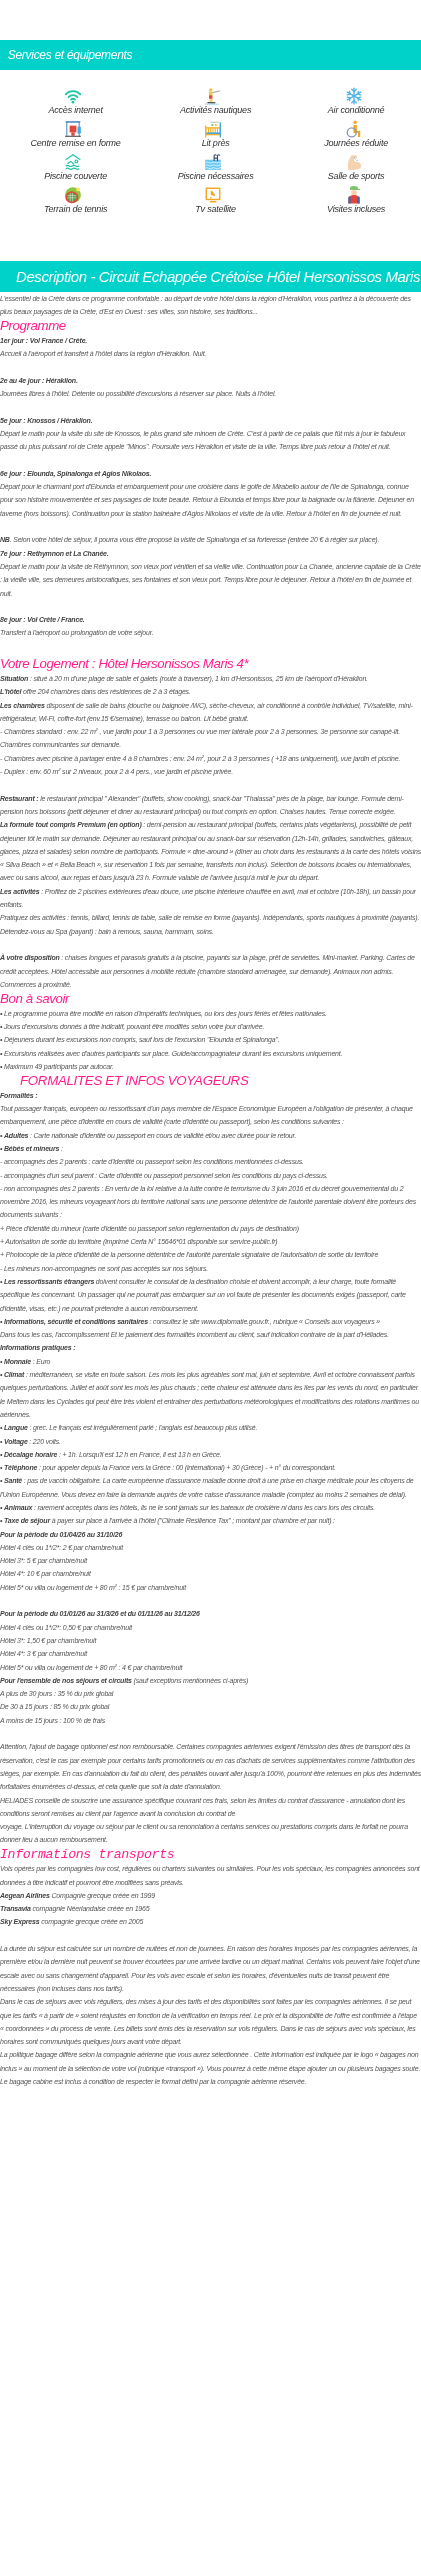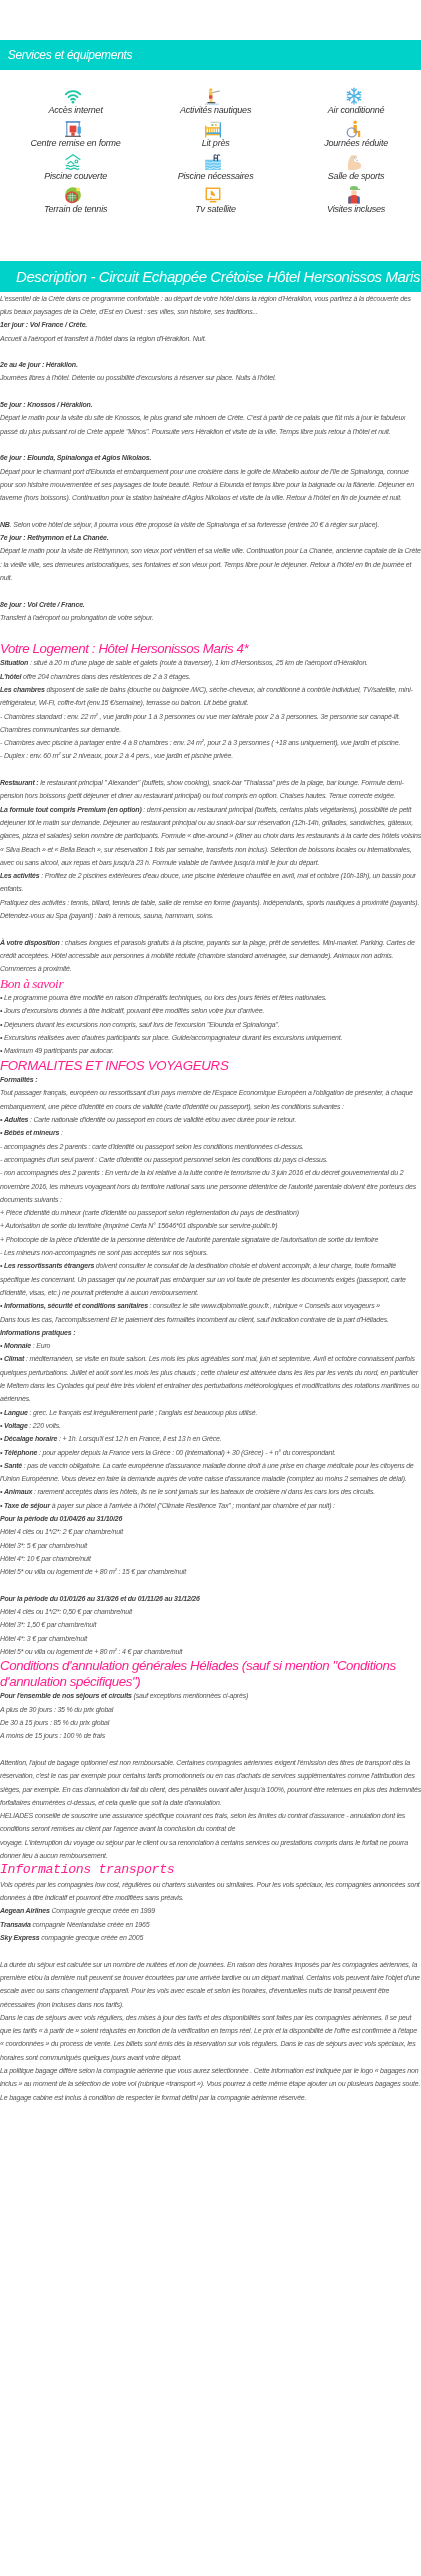--- a/index.html
+++ b/index.html
@@ -44,22 +44,22 @@
   h2.pink.upper { letter-spacing: -0.3px; }
   .sec-prog { margin-top: 24.4px; margin-bottom: 7.8px; }
   .day { margin-bottom: 13.3px; }
   .day .t { font-weight: bold; color: #444; }
   .block { margin-bottom: 13.3px; }
   b, .b { font-weight: bold; color: #444; }
   .sup { font-size: 4.4px; vertical-align: super; line-height: 0; }
   ul.bul { list-style: none; margin: 0; padding: 0; }
   ul.bul li::before { content: "• "; color: #444; }
   .h-log { margin-top: 2.2px; margin-bottom: 7.8px; }
-  .h-bon { margin-top: 16.7px; margin-bottom: 6.7px; font-family: Liberation Serif, serif; }
-  .h-form { margin-top: 19px; margin-bottom: 6.7px; }
+  .h-bon { margin-top: 16.7px; margin-bottom: 6.7px; }
+  .h-form { margin-top: 19px; margin-bottom: 6.7px; padding-left: 20px; }
   .h-annul { margin-top: 19px; margin-bottom: 7.8px; line-height: 16.7px; }
   .h-trans { margin-top: 19px; margin-bottom: 6.7px; font-family: Liberation Mono, monospace; }
 </style>
 </head>
 <body>
 
 <div class="top-space"></div>
 
 <section>
   <div class="band">Services et équipements</div>
@@ -224,20 +224,21 @@
 </section>
 
 <div class="gap-desc"></div>
 
 <section>
   <div class="band desc">Description - Circuit Echappée Crétoise Hôtel Hersonissos Maris 4*</div>
 
   <div class="content">
     <p class="intro">L'essentiel de la Crète dans ce programme confortable : au départ de votre hôtel dans la région d'Héraklion, vous partirez à la découverte des plus beaux paysages de la Crète, d'Est en Ouest : ses villes, son histoire, ses traditions...</p>
 
+    <h2 class="pink sec-prog">Programme</h2>
 
     <div class="day">
       <p class="t">1er jour : Vol France / Crète.</p>
       <p>Accueil à l'aéroport et transfert à l'hôtel dans la région d'Héraklion. Nuit.</p>
     </div>
     <div class="day">
       <p class="t">2e au 4e jour : Héraklion.</p>
       <p>Journées libres à l'hôtel. Détente ou possibilité d'excursions à réserver sur place. Nuits à l'hôtel.</p>
     </div>
     <div class="day">
@@ -333,21 +334,20 @@
       <p><span>Hôtel 5* ou villa ou logement de + 80 m</span><span class="sup">2</span><span> : 15 € par chambre/nuit</span></p>
     </div>
     <div>
       <p class="b">Pour la période du 01/01/26 au 31/3/26 et du 01/11/26 au 31/12/26</p>
       <p>Hôtel 4 clés ou 1*/2*: 0,50 € par chambre/nuit</p>
       <p>Hôtel 3*: 1,50 € par chambre/nuit</p>
       <p>Hôtel 4*: 3 € par chambre/nuit</p>
       <p><span>Hôtel 5* ou villa ou logement de + 80 m</span><span class="sup">2</span><span> : 4 € par chambre/nuit</span></p>
     </div>
 
-    <h2 class="pink h-annul">Conditions d'annulation générales Héliades (sauf si mention "Conditions d'annulation spécifiques")</h2>
     <div class="block">
       <p><b>Pour l'ensemble de nos séjours et circuits</b><span> (sauf exceptions mentionnées ci-après)</span></p>
       <p>A plus de 30 jours : 35 % du prix global</p>
       <p>De 30 à 15 jours : 85 % du prix global</p>
       <p>A moins de 15 jours : 100 % de frais</p>
     </div>
     <p class="block">Attention, l'ajout de bagage optionnel est non remboursable. Certaines compagnies aériennes exigent l'émission des titres de transport dès la réservation, c'est le cas par exemple pour certains tarifs promotionnels ou en cas d'achats de services supplémentaires comme l'attribution des sièges, par exemple. En cas d'annulation du fait du client, des pénalités ouvant aller jusqu'à 100%, pourront être retenues en plus des indemnités forfaitaires énumérées ci-dessus, et cela quelle que soit la date d'annulation.</p>
     <div>
       <p>HELIADES conseille de souscrire une assurance spécifique couvrant ces frais, selon les limites du contrat d'assurance - annulation dont les conditions seront remises au client par l'agence avant la conclusion du contrat de</p>
       <p>voyage. L'interruption du voyage ou séjour par le client ou sa renonciation à certains services ou prestations compris dans le forfait ne pourra donner lieu à aucun remboursement.</p>

